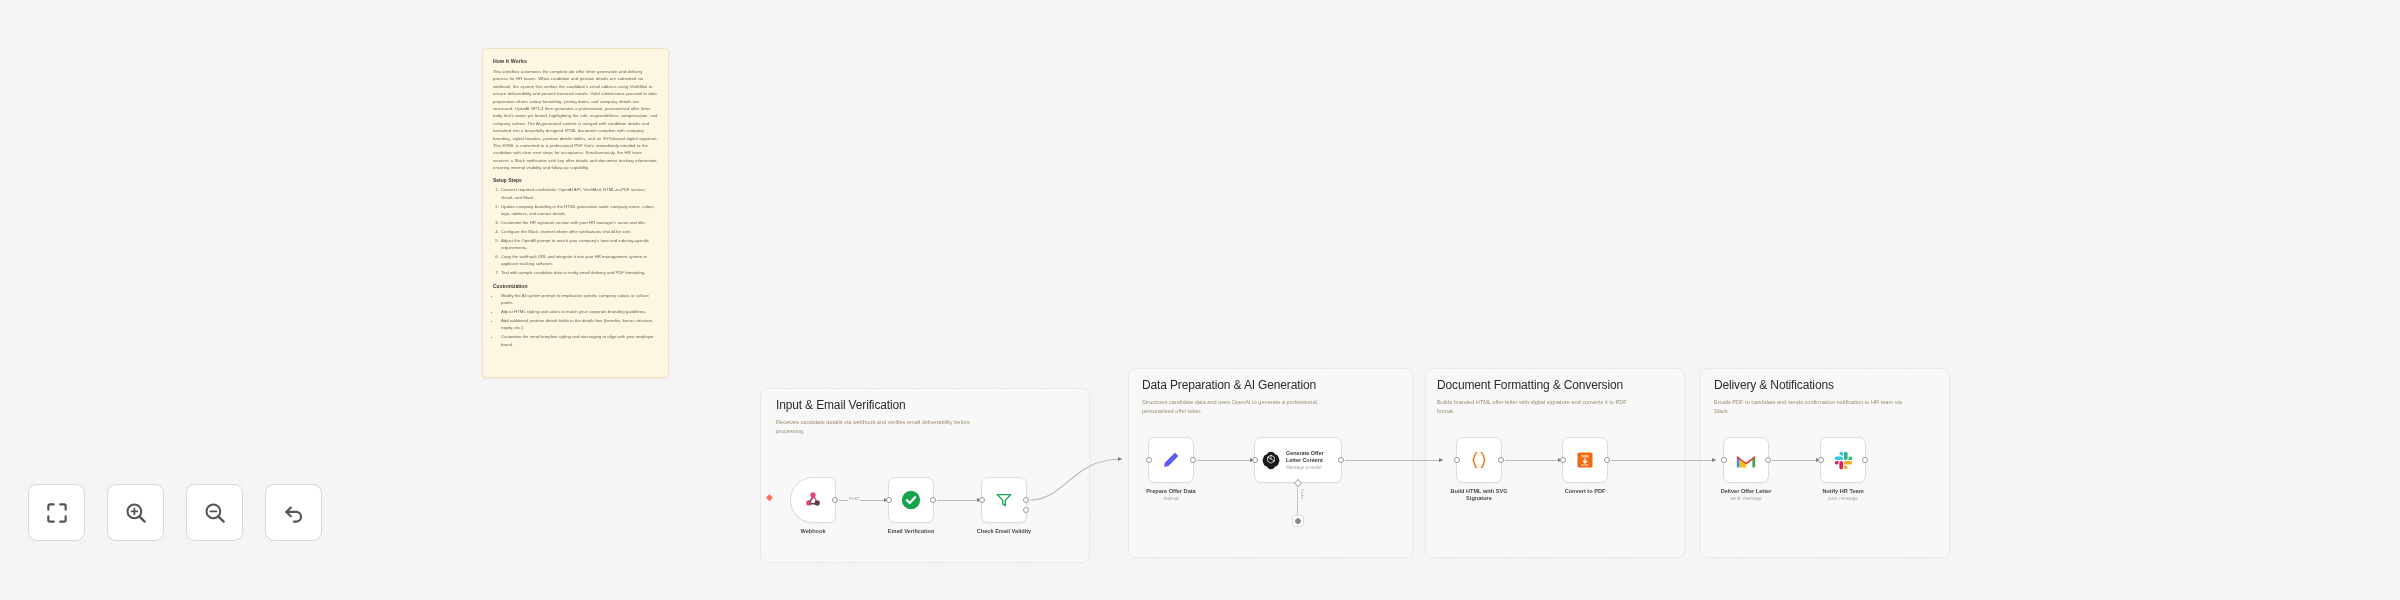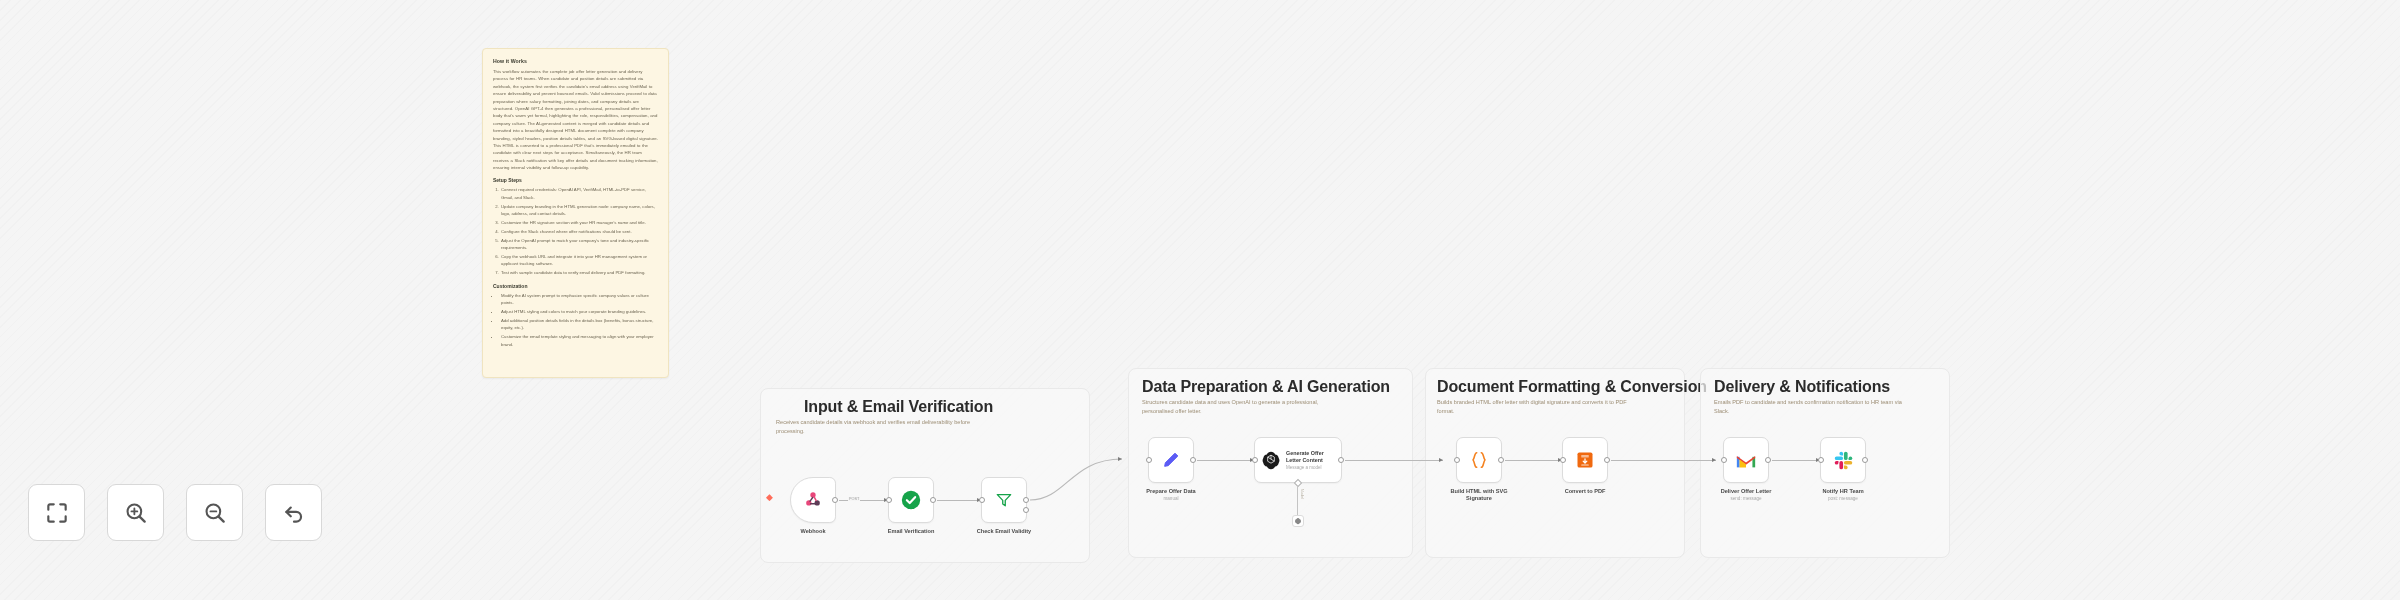--- a/index.html
+++ b/index.html
@@ -51,22 +51,22 @@
 
   
   .section {
     position: absolute;
     background: rgba(249,249,249,0.72);
     border: 1px solid #e9e9e9;
     border-radius: 8px;
   }
   .sec-title {
     position: absolute;
-    font-size: 16px;
-    font-weight: bold;
+    font-size: 12px;
+    font-weight: normal;
     color: #2b2b2b;
     letter-spacing: -0.15px;
     white-space: nowrap;
   }
   .sec-sub {
     position: absolute;
     font-size: 5.6px;
     line-height: 1.62;
     color: #9c8d74;
     width: 195px;
@@ -230,21 +230,21 @@
     <h4>Customization</h4>
     <ul>
       <li>Modify the AI system prompt to emphasize specific company values or culture points.</li>
       <li>Adjust HTML styling and colors to match your corporate branding guidelines.</li>
       <li>Add additional position details fields in the details box (benefits, bonus structure, equity, etc.).</li>
       <li>Customize the email template styling and messaging to align with your employer brand.</li>
     </ul>
   </div>
 
   <div class="section" style="left:760px; top:388px; width:330px; height:175px;"></div>
-  <div class="sec-title" style="left:804px; top:398px;">Input &amp; Email Verification</div>
+  <div class="sec-title" style="left:776px; top:398px;">Input &amp; Email Verification</div>
   <div class="sec-sub" style="left:776px; top:418px; width:200px;">Receives candidate details via webhook and verifies email deliverability before processing.</div>
 
   <div class="start-marker" style="left:766px; top:493px;">◆</div>
 
   <div class="node trigger" style="left:790px; top:477px;">
     <svg viewBox="0 0 24 24" width="20" height="20">
       <circle cx="7" cy="15.5" r="3.2" fill="#e8467a"></circle>
       <circle cx="17" cy="15.5" r="3.2" fill="#5d3b56"></circle>
       <circle cx="12" cy="6" r="3.2" fill="#e8467a"></circle>
       <path d="M12 8.5 L8 14" stroke="#5d3b56" stroke-width="1.8" fill="none"></path>

